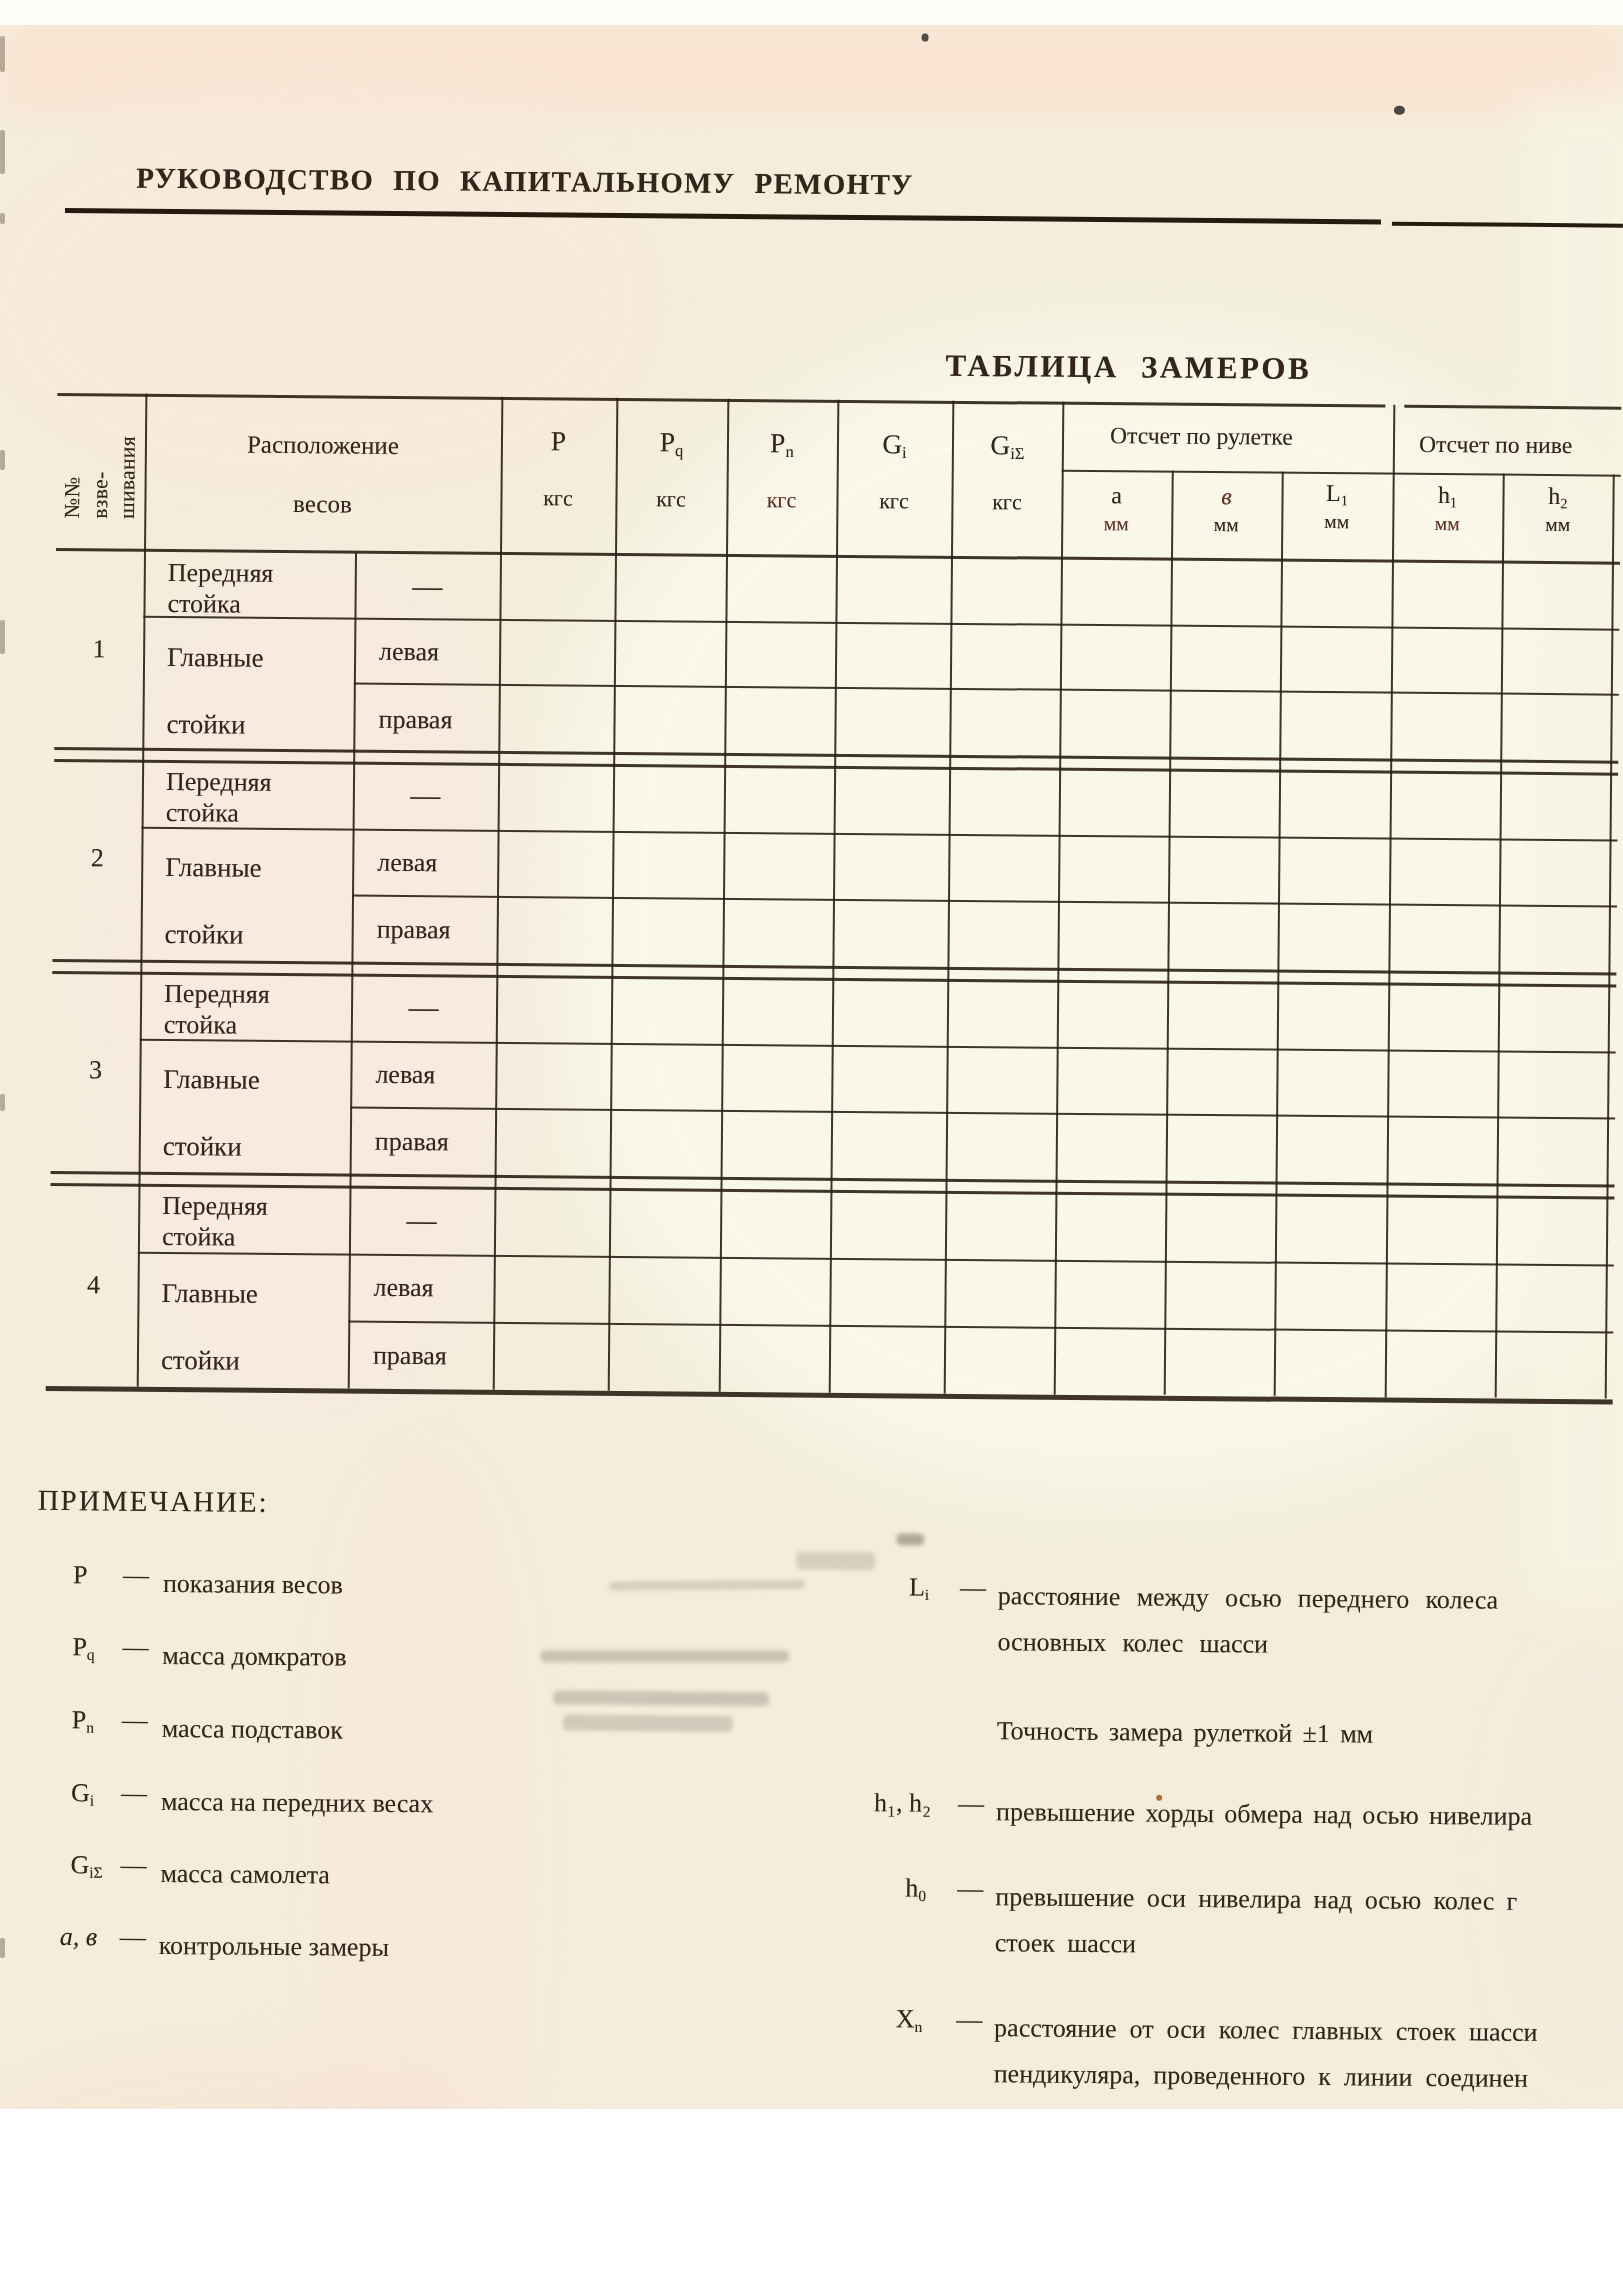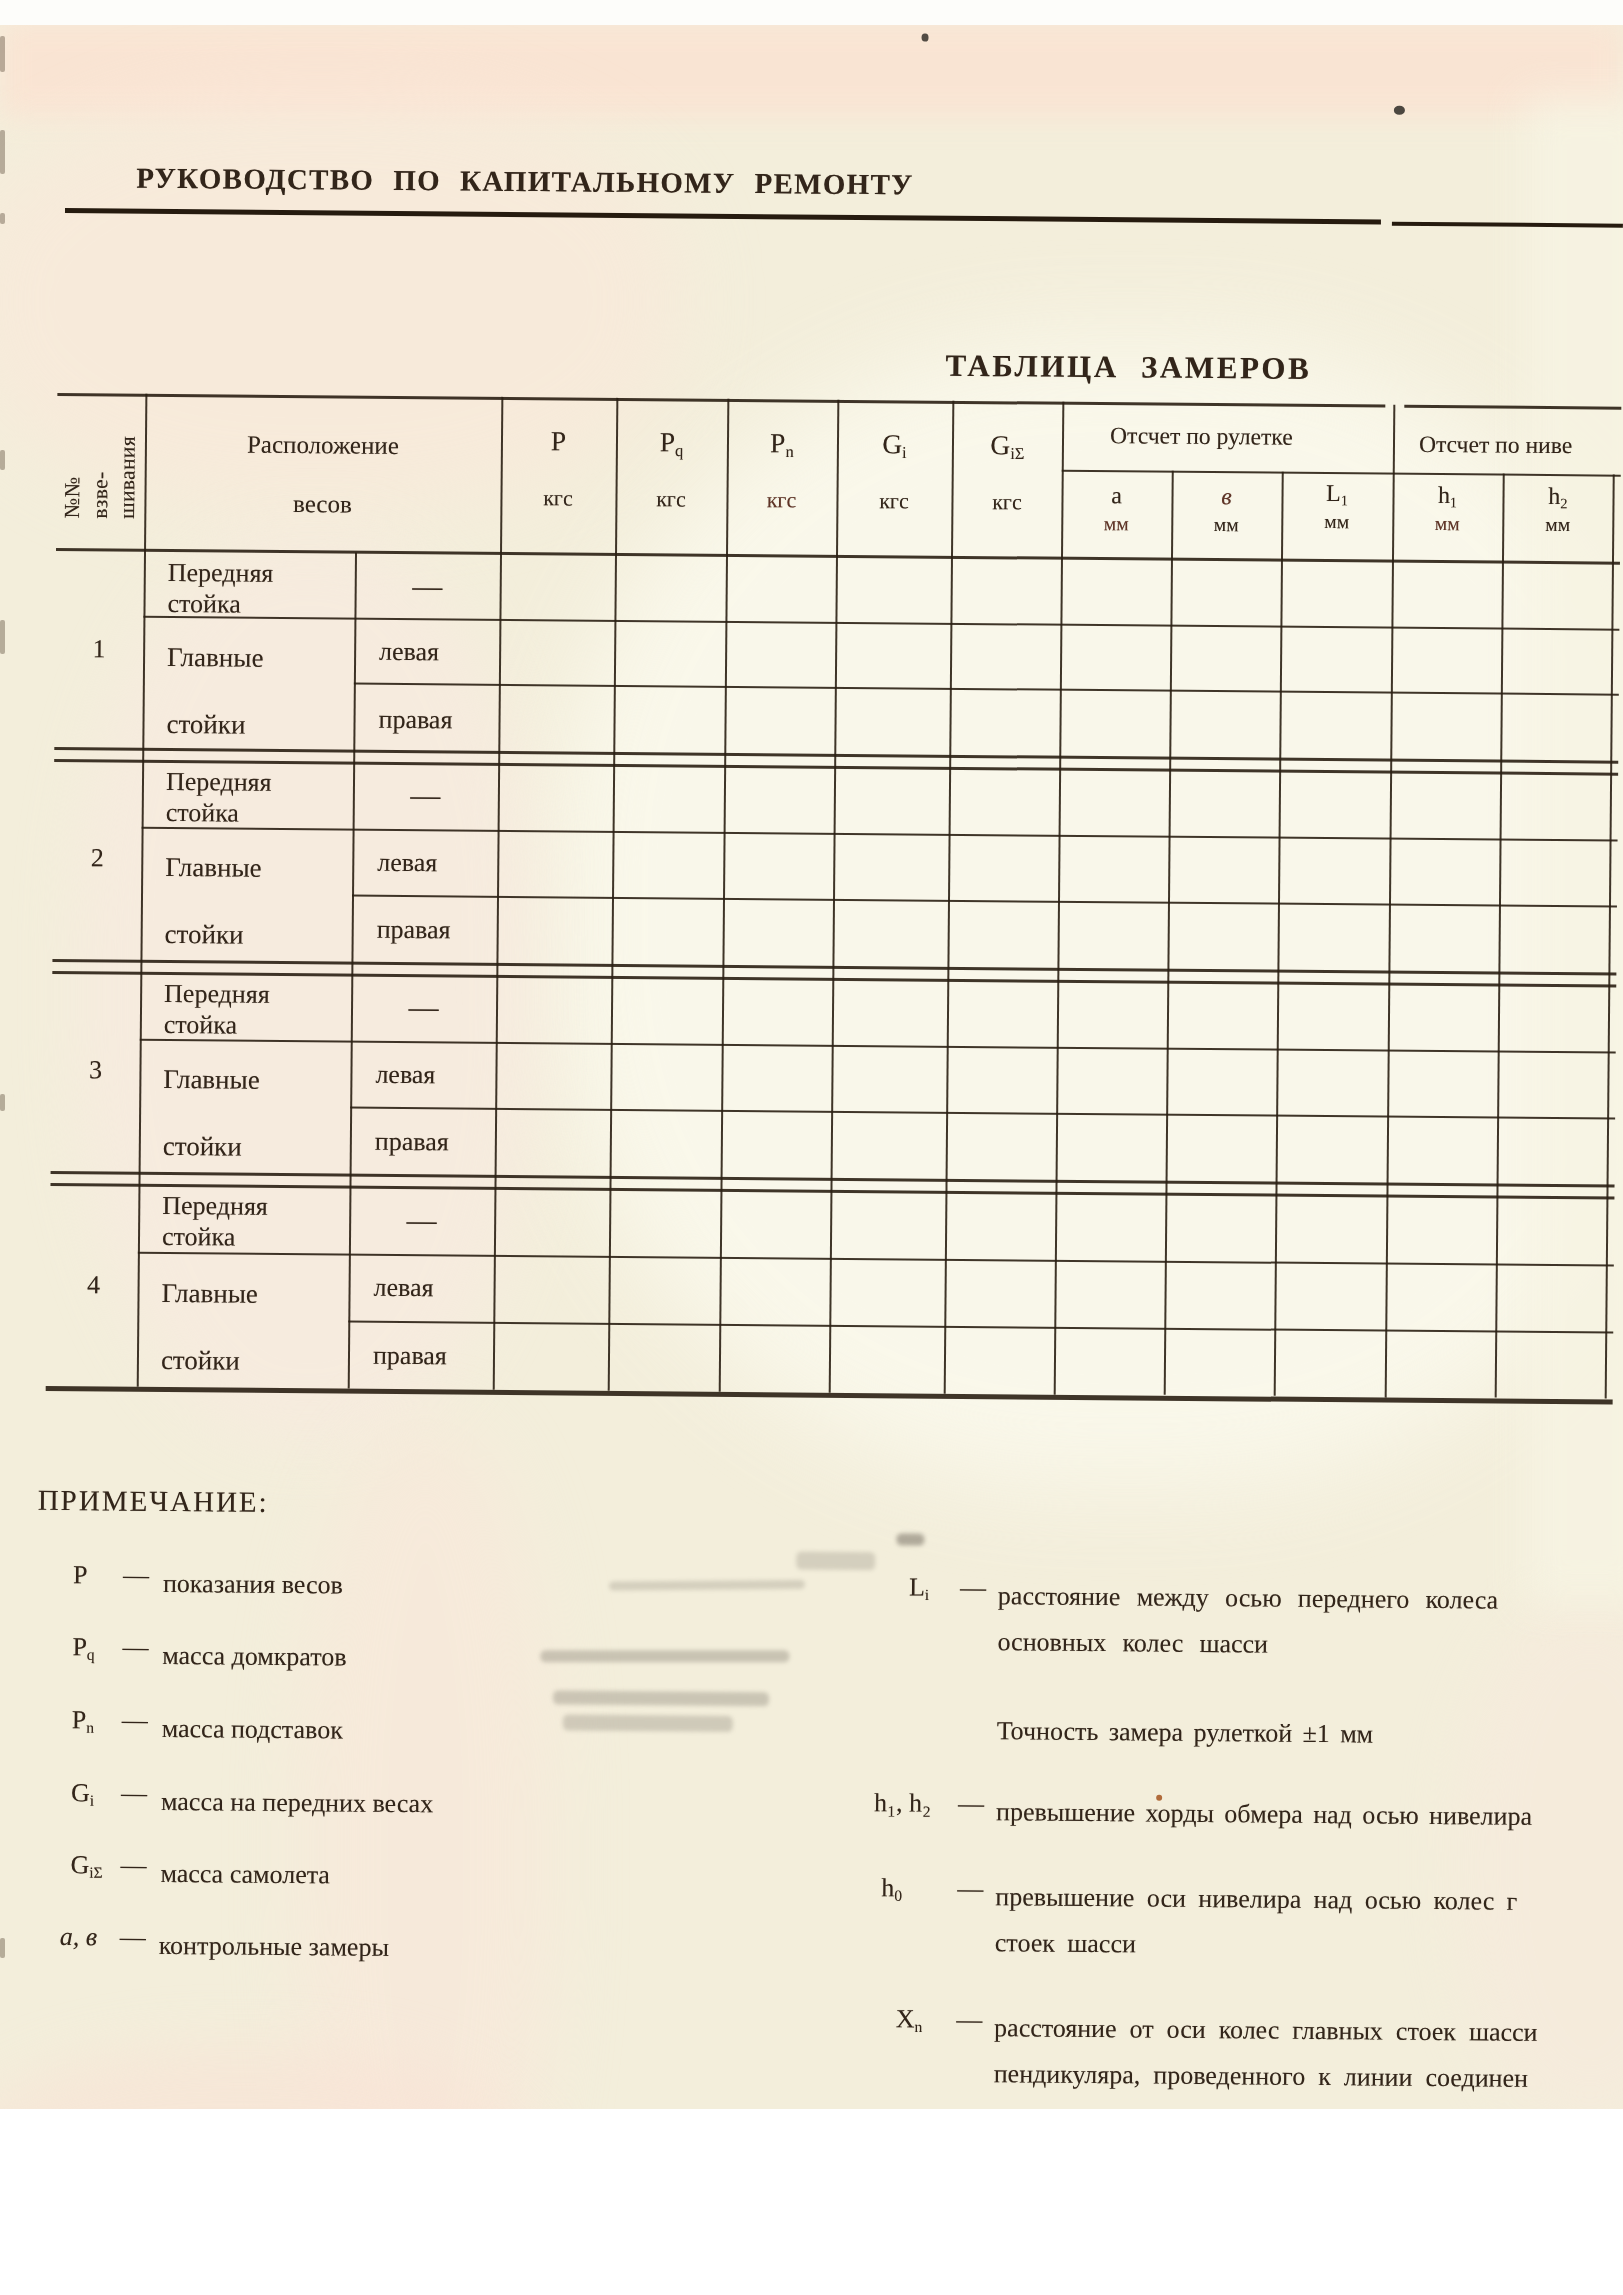--- a/index.html
+++ b/index.html
@@ -274,21 +274,21 @@
     </div>
     <div class="note" style="left:888px;top:1700px;">
       <span class="n-text" style="left:122px;word-spacing:3.9px;">Точность замера рулеткой ±1 мм</span>
     </div>
     <div class="note" style="left:888px;top:1781px;">
       <span class="n-sym" style="left:0;"><span>h₁, h₂</span><sub></sub></span>
       <span class="n-dash" style="left:84px;">—</span>
       <span class="n-text" style="left:122px;word-spacing:3.9px;">превышение хорды обмера над осью нивелира</span>
     </div>
     <div class="note" style="left:888px;top:1866px;">
-      <span class="n-sym" style="left:8px;"><span>h</span><sub>0</sub></span>
+      <span class="n-sym" style="left:32px;"><span>h</span><sub>0</sub></span>
       <span class="n-dash" style="left:84px;">—</span>
       <span class="n-text" style="left:122px;word-spacing:5.9px;">превышение оси нивелира над осью колес г
 стоек шасси</span>
     </div>
     <div class="note" style="left:888px;top:1997px;">
       <span class="n-sym" style="left:23.6px;"><span>X</span><sub>n</sub></span>
       <span class="n-dash" style="left:84px;">—</span>
       <span class="n-text" style="left:122px;word-spacing:6.5px;">расстояние от оси колес главных стоек шасси
 пендикуляра, проведенного к линии соединен
 главных и передних стоек</span>

